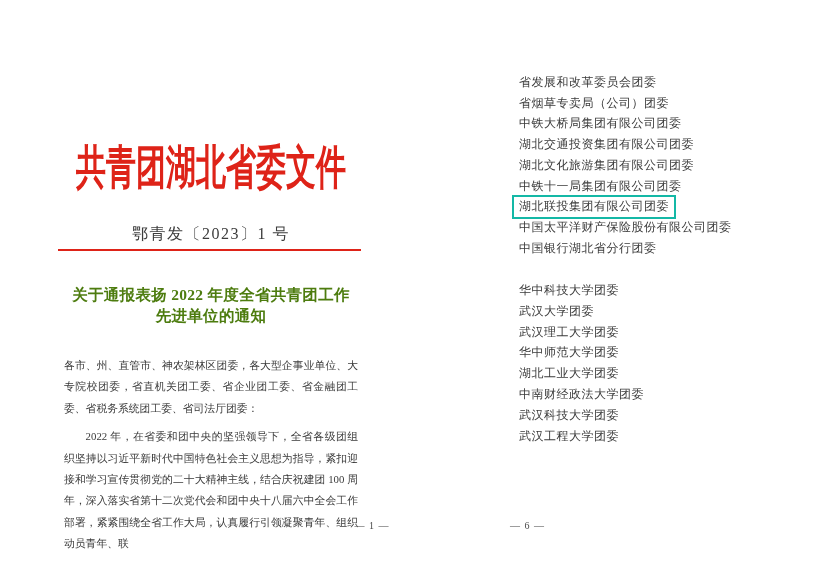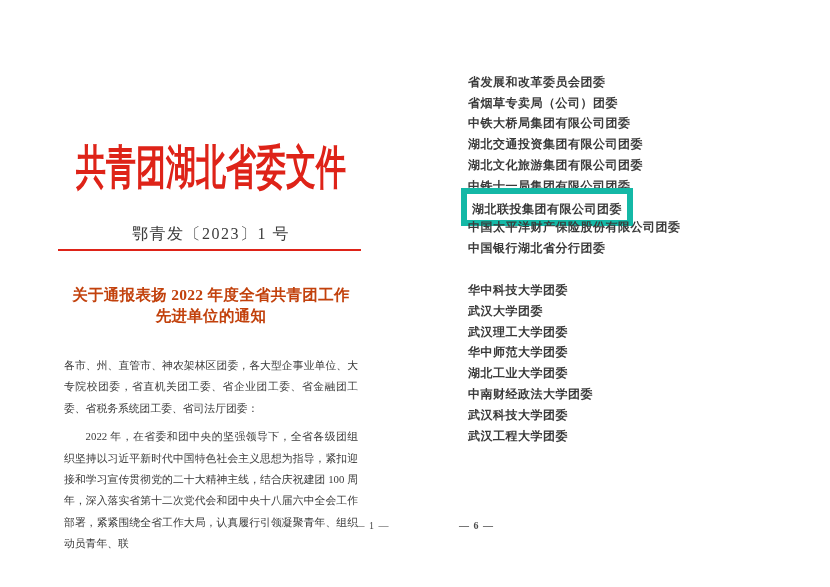--- a/index.html
+++ b/index.html
@@ -23,45 +23,45 @@
     position:absolute;left:0;top:224px;width:100%;
     text-align:center;font-size:16px;letter-spacing:1.5px;color:#3c3c3c;
   }
   .red-rule{
     position:absolute;left:1px;top:249px;width:303px;height:2px;
     background:#de2318;
   }
   .notice-title{
     position:absolute;left:0;top:284px;width:100%;
     text-align:center;font-size:15.5px;font-weight:bold;
-    line-height:21px;color:#c2410c;letter-spacing:0.3px;
+    line-height:21px;color:#4d7c0f;letter-spacing:0.3px;
   }
   .body-text{
     position:absolute;left:0;top:348px;width:308px;
     font-size:10.8px;line-height:21.4px;color:#3a3a3a;
     text-align:justify;
   }
   .body-text p{margin:7px;}
   .body-text p.indent{text-indent:2em;}
   .page-num-left{
     position:absolute;left:255px;top:520px;width:120px;
     font-size:10px;color:#4a4a4a;letter-spacing:1px;text-align:center;
   }
 
   
-  .page-right{position:absolute;left:459px;top:0;width:300px;height:587px;font-weight:bold;}
+  .page-right{position:absolute;left:510px;top:0;width:300px;height:587px;}
   .award-list{position:absolute;left:0;top:72px;width:300px;}
   .list-row{
     height:20.8px;display:flex;align-items:center;
     padding-left:9px;font-size:12px;letter-spacing:0.5px;color:#3a3a3a;
     white-space:nowrap;
   }
   .list-row .boxed{
-    border:6px solid #14b8a6;
-    padding:7px 5px 2px 5px;
+    border:2px solid #14b8a6;
+    padding:1px 5px 2px 5px;
     margin-left:-7px;
   }
   .group-spacer{height:21px;}
   .page-num-right{
     position:absolute;left:0;top:520px;
     font-size:10px;color:#4a4a4a;letter-spacing:1px;
   }
 </style>
 </head>
 <body>

